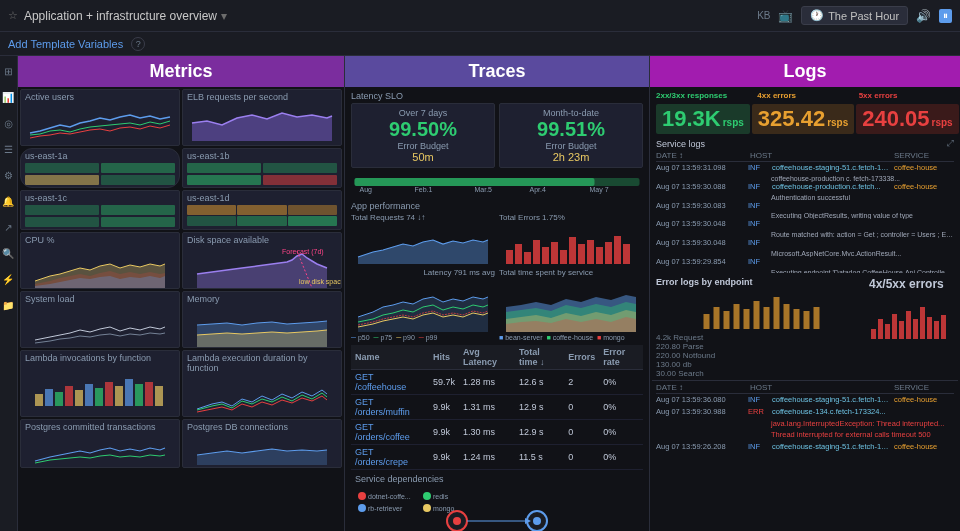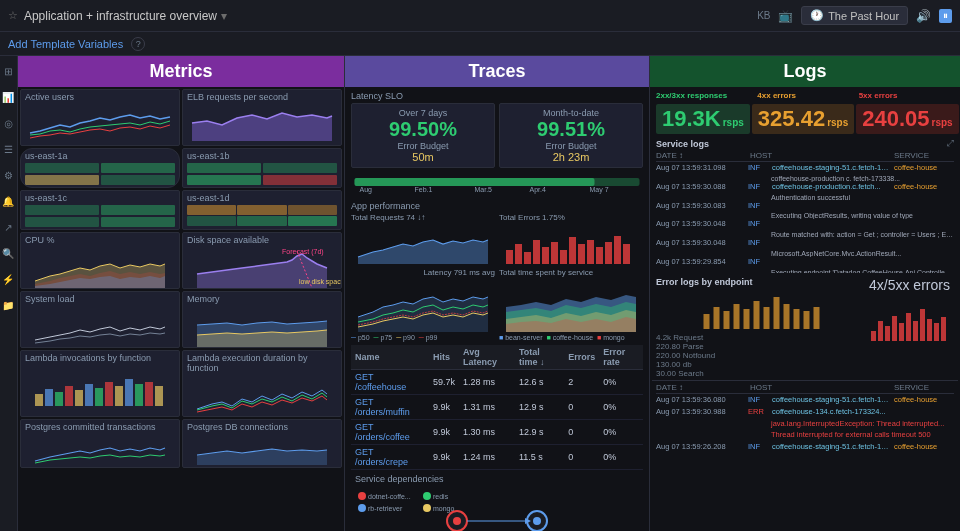--- a/index.html
+++ b/index.html
@@ -119,21 +119,21 @@
 
     .panel-header {
       text-align: center;
       padding: 5px;
       font-size: 18px;
       font-weight: bold;
       color: white;
     }
     .metrics-header { background: #7b2d9e; }
     .traces-header { background: #5a4a9e; }
-    .logs-header { background: #14532d; }
+    .logs-header { background: #a21caf; }
 
     .panel-body {
       flex: 1;
       overflow: hidden;
       padding: 2px;
     }
 
     
     .metric-row {
       display: flex;
@@ -662,21 +662,21 @@
         </div>
         <div class="big-num-card red">
           <div class="big-num-val red-text">
             <span>240.05</span><span class="big-num-unit" style="font-size:10px;margin-left:2px;">rsps</span>
           </div>
         </div>
       </div>
 
       <div style="padding:2px 4px;">
         <div style="display:flex;justify-content:space-between;align-items:center;margin-bottom:2px;">
-          <span style="font-size:9px;color:#c0c8d8;font-weight:bold;">Service logs</span>
+          <span style="font-size:9px;color:#c0c8d8;font-weight:normal;">Service logs</span>
           <span style="font-size:9px;color:#6c7a8a;">⤢</span>
         </div>
         <div style="display:flex;gap:4px;font-size:8px;color:#6c7a8a;border-bottom:1px solid #2a2d3a;padding-bottom:1px;margin-bottom:1px;">
           <span style="min-width:90px;">DATE ↕</span>
           <span style="flex:1;">HOST</span>
           <span style="width:60px;">SERVICE</span>
         </div>
         <div id="service-logs-list" style="overflow-y:auto;max-height:110px;">
             <div>
               <div style="display: flex; gap: 2px; font-size: 7.5px; margin-bottom: 2px; line-height: 1.3;">
@@ -754,21 +754,21 @@
           </svg>
           <div style="font-size:8px;color:#6c7a8a;margin-top:2px;">
             <span>4.2k Request</span><br>
             <span>220.80 Parse</span><br>
             <span>220.00 Notfound</span><br>
             <span>130.00 db</span><br>
             <span>30.00 Search</span>
           </div>
         </div>
         <div style="width:85px;">
-          <div style="font-size:14px;color:#c0c8d8;font-weight:normal;margin-bottom:8px;">4x/5xx errors</div>
+          <div style="font-size:12px;color:#c0c8d8;font-weight:bold;margin-bottom:8px;">4x/5xx errors</div>
           <svg width="85" height="40" viewBox="0 0 85 40">
             <rect x="2" y="30" width="5" height="10" fill="#e84040" opacity="0.8"></rect>
             <rect x="9" y="20" width="5" height="20" fill="#e84040" opacity="0.8"></rect>
             <rect x="16" y="25" width="5" height="15" fill="#e84040" opacity="0.8"></rect>
             <rect x="23" y="15" width="5" height="25" fill="#e84040" opacity="0.8"></rect>
             <rect x="30" y="22" width="5" height="18" fill="#e84040" opacity="0.8"></rect>
             <rect x="37" y="12" width="5" height="28" fill="#e84040" opacity="0.8"></rect>
             <rect x="44" y="20" width="5" height="20" fill="#e84040" opacity="0.8"></rect>
             <rect x="51" y="8" width="5" height="32" fill="#e84040" opacity="0.8"></rect>
             <rect x="58" y="18" width="5" height="22" fill="#e84040" opacity="0.8"></rect>

